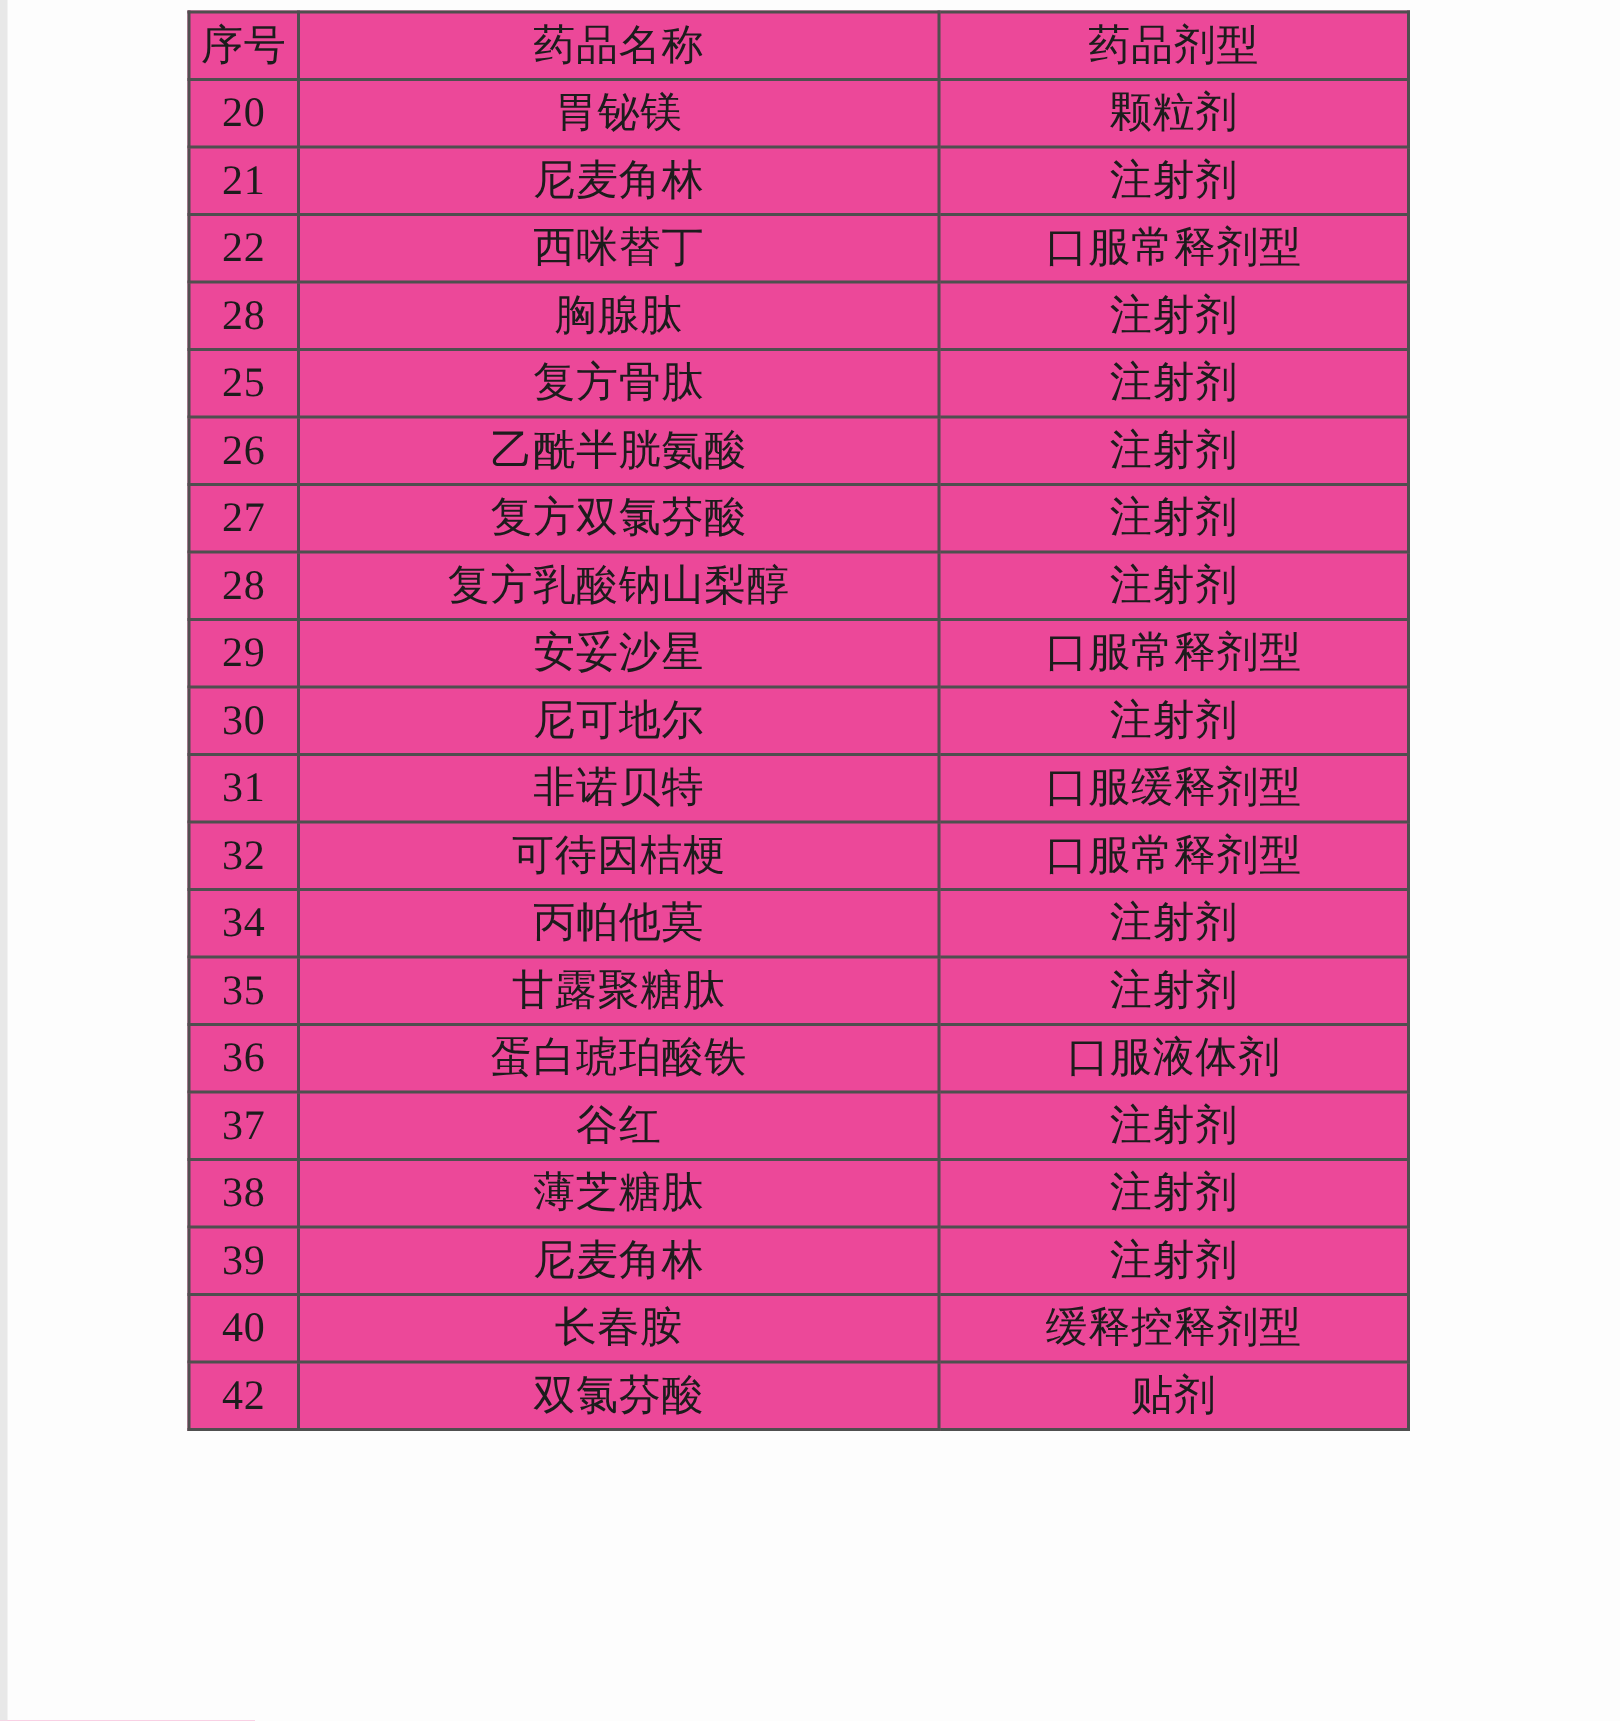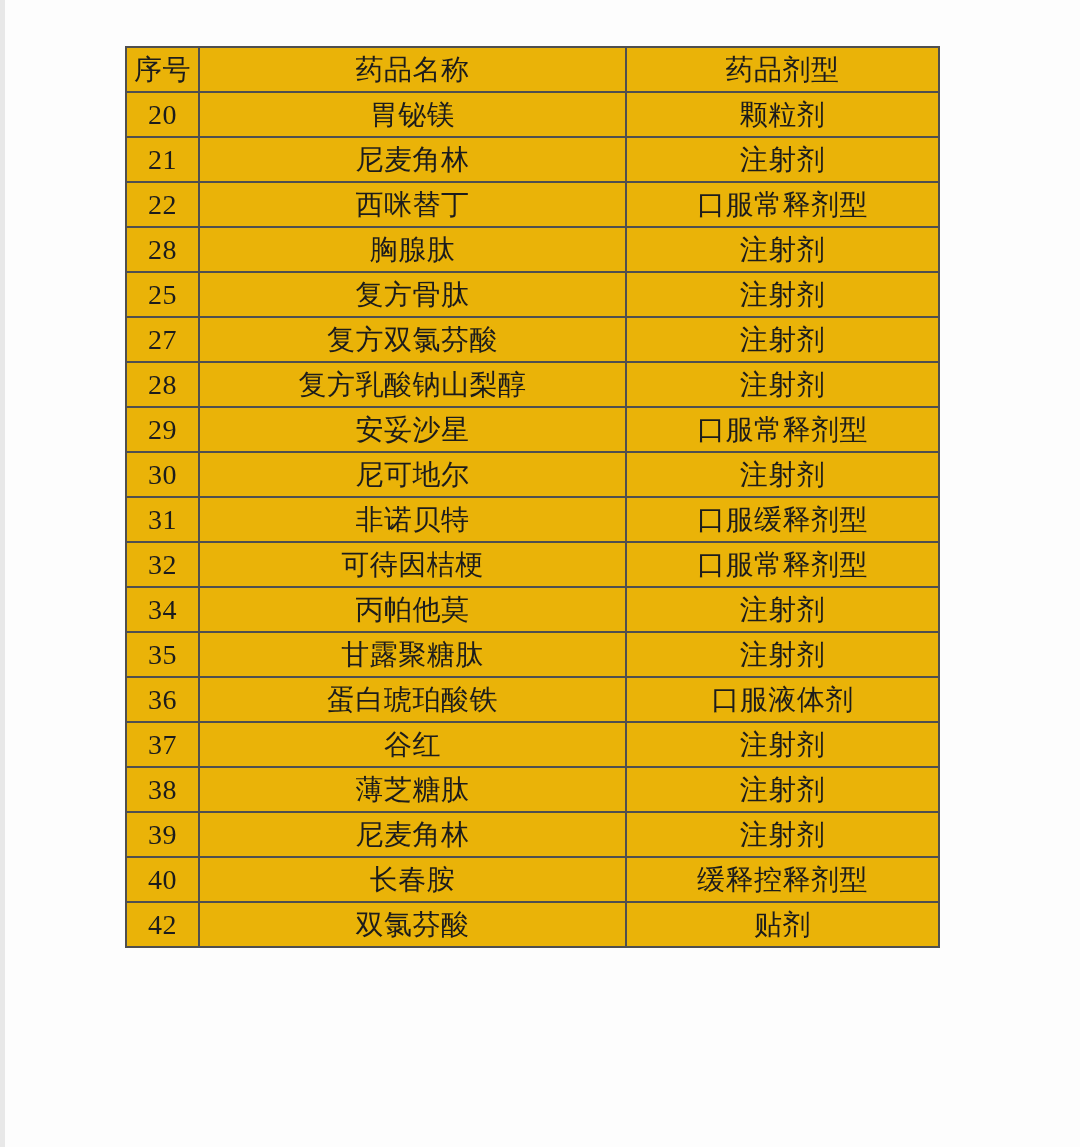--- a/index.html
+++ b/index.html
@@ -13,22 +13,21 @@
   .page-edge {
     position: absolute; left: 0; top: 0;
     width: 5px; height: 1147px;
     background: #e8e8e8;
   }
   table.drug-table {
     position: absolute; left: 125px; top: 7px;
     width: 813px;
     border-collapse: collapse;
     table-layout: fixed;
-    background: #eab308;
-    margin-top: 39px;
+    background: #ec4899;
   }
   .drug-table col.c1 { width: 73px; }
   .drug-table col.c2 { width: 427px; }
   .drug-table col.c3 { width: 313px; }
   .drug-table th, .drug-table td {
     border: 2px solid #4f4f4f;
     text-align: center;
     vertical-align: middle;
     font-size: 28px;
     font-weight: normal;
@@ -84,20 +83,25 @@
     <td>注射剂</td>
   </tr>
 
 
   <tr>
     <td>25</td>
     <td>复方骨肽</td>
     <td>注射剂</td>
   </tr>
 
+  <tr>
+    <td>26</td>
+    <td>乙酰半胱氨酸</td>
+    <td>注射剂</td>
+  </tr>
 
   <tr>
     <td>27</td>
     <td>复方双氯芬酸</td>
     <td>注射剂</td>
   </tr>
 
   <tr>
     <td>28</td>
     <td>复方乳酸钠山梨醇</td>

